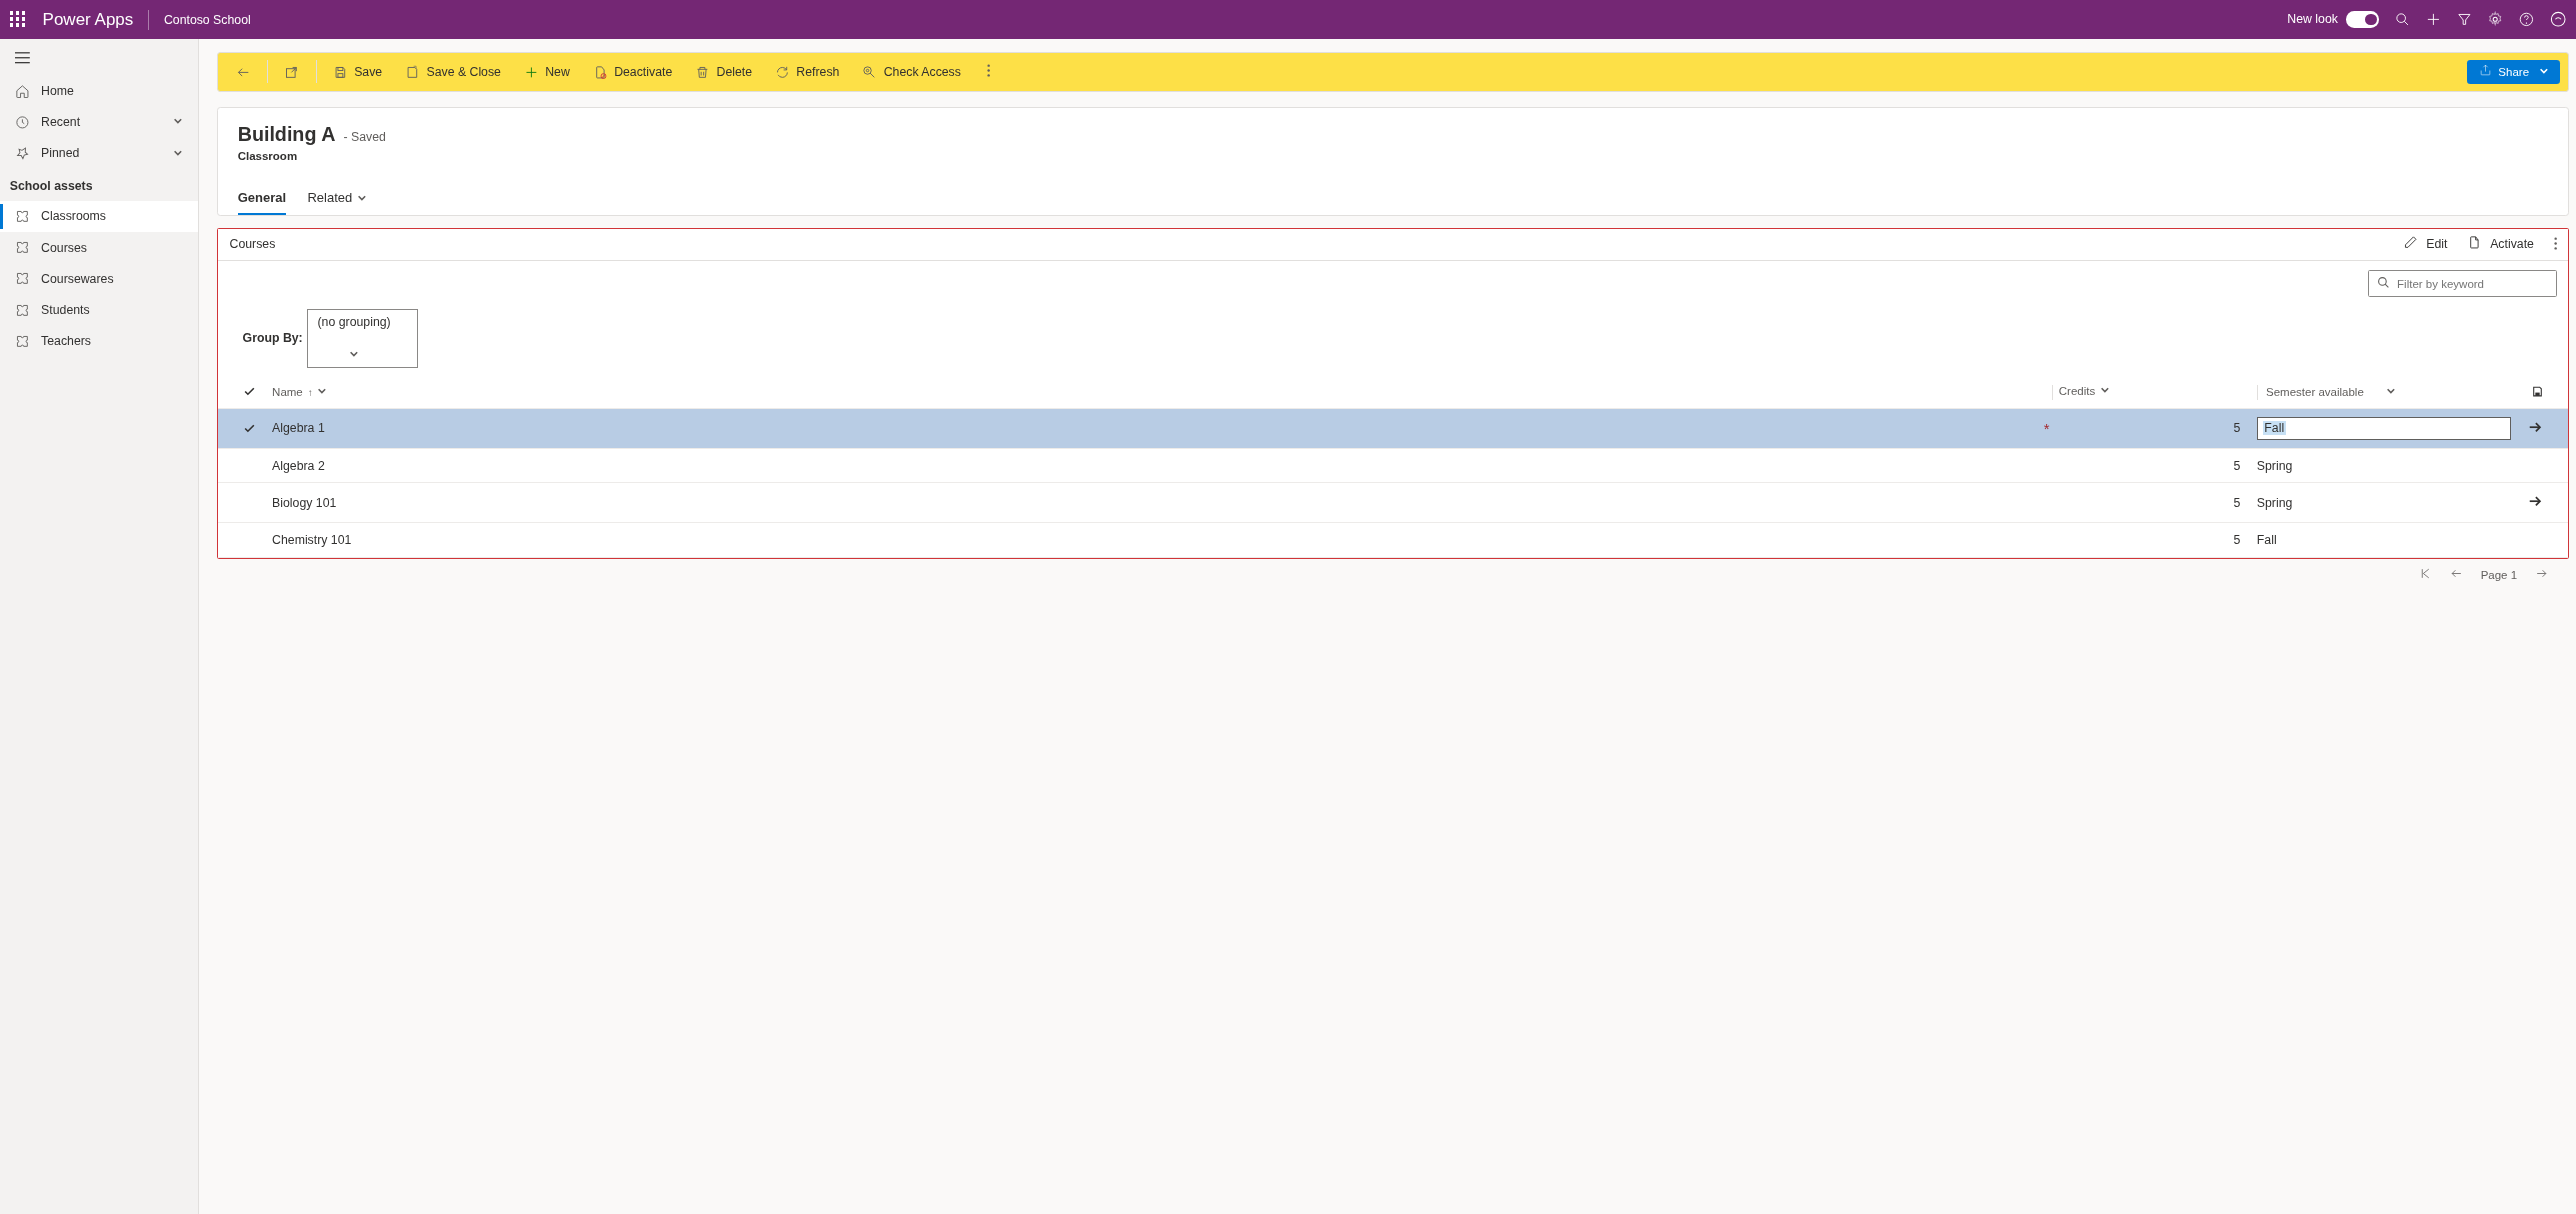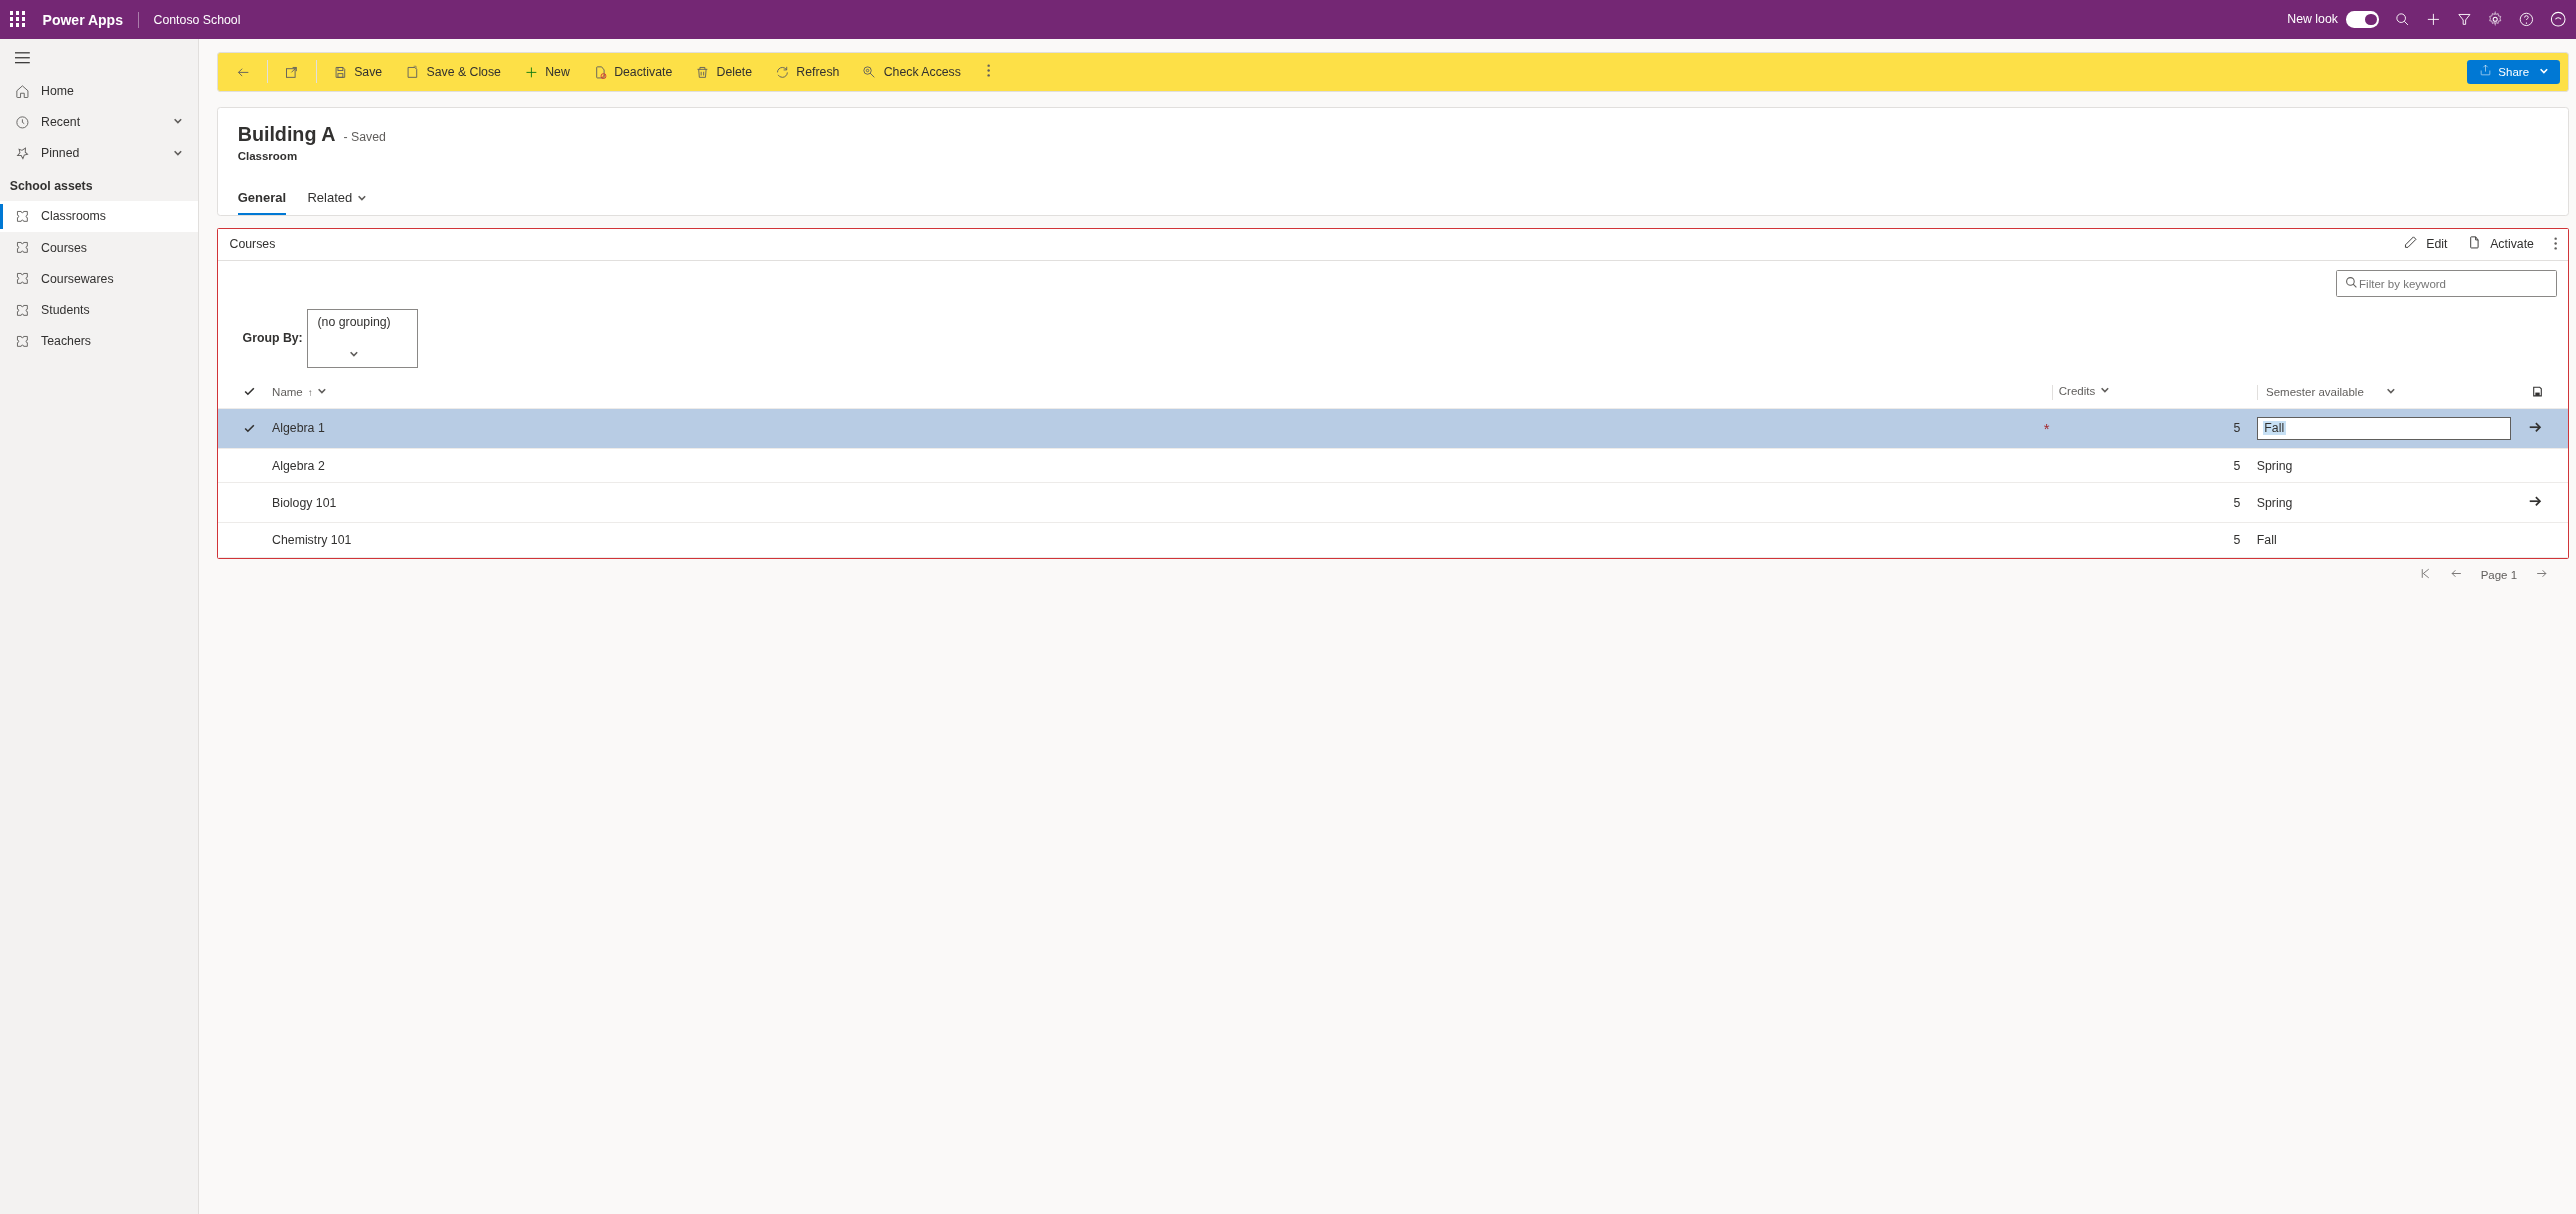--- a/index.html
+++ b/index.html
@@ -2,21 +2,21 @@
 <html style="font-size:13px"><head>
   <meta charset="utf-8">
   <style>
     * { box-sizing: border-box; margin: 0; padding: 0; font-family: "Segoe UI", Arial, sans-serif; }
     body { background: #faf9f8; font-size: 11.5px; color: #323130; }
     
     
     .header { background: #742774; color: white; height: 39px; display: flex; align-items: center; padding: 0 9.8px; }
     .waffle { width: 16.4px; height: 16.4px; display: grid; grid-template-columns: repeat(3,1fr); grid-template-rows: repeat(3,1fr); gap: 1.6px; cursor: pointer; margin-right: 16.4px; }
     .waffle span { background: white; width: 3.3px; height: 3.3px; }
-    .brand { font-size: 14px; font-weight: 700; padding-right: 14.8px; border-right: 0.8px solid rgba(255,255,255,0.4); margin-right: 14.8px; }
+    .brand { font-size: 17px; font-weight: 400; padding-right: 14.8px; border-right: 0.8px solid rgba(255,255,255,0.4); margin-right: 14.8px; }
     .app-name { font-size: 12.3px; }
     .header-right { margin-left: auto; display: flex; align-items: center; gap: 14.8px; }
     .toggle-wrap { display: flex; align-items: center; gap: 8.2px; font-size: 12.3px; }
     .toggle { width: 33px; height: 16.4px; background: white; border-radius: 8.2px; position: relative; cursor: pointer; }
     .toggle::after { content: ''; width: 11.5px; height: 11.5px; background: #742774; border-radius: 50%; position: absolute; top: 2.5px; right: 2.5px; }
     .header-icon { width: 16.4px; height: 16.4px; display: flex; align-items: center; justify-content: center; cursor: pointer; color: white; }
     .header-icon svg { stroke: white; fill: none; stroke-width: 1.5; }
     
     
     .layout { display: flex; height: calc(100vh - 39px); }
@@ -58,21 +58,21 @@
     .tab.active { font-weight: 600; }
     .tab.active::after { content: ''; position: absolute; bottom: 0; left: 0; right: 0; height: 2.5px; background: #0078d4; }
     
     
     .subgrid { border: 1.6px solid #d13438; border-radius: 1.6px; margin-top: 11.5px; background: white; }
     .sg-header { display: flex; align-items: center; padding: 6.6px 11.5px; border-bottom: 0.8px solid #e1dfdd; }
     .sg-title { font-size: 12.3px; font-weight: 400; }
     .sg-actions { margin-left: auto; display: flex; align-items: center; gap: 19.7px; }
     .sg-act { display: flex; align-items: center; gap: 8.2px; font-size: 12.3px; cursor: pointer; }
     .sg-filter { padding: 9.8px 11.5px 0; display: flex; justify-content: flex-end; }
-    .filter-box { border: 0.8px solid #8a8886; border-radius: 1.6px; padding: 4.9px 8.2px; display: flex; align-items: center; gap: 1px; width: 221px; }
+    .filter-box { border: 0.8px solid #8a8886; border-radius: 1.6px; padding: 4.9px 8.2px; display: flex; align-items: center; gap: 7px; width: 189px; }
     .filter-box input { border: none; outline: none; font-size: 11.5px; flex: 1; }
     .groupby { padding: 11.5px 24.6px; display: flex; align-items: center; gap: 4px; }
     .groupby-label { font-weight: 600; font-size: 12.3px; }
     .groupby-select { border: 0.8px solid #8a8886; padding: 4.9px 26px 4.9px 9.8px; font-size: 12.3px; background: white; position: relative; display: flex; align-items: center; gap: 19.7px; cursor: pointer; flex-direction: column; }
     
     
     .table { width: 100%; }
     .thead { display: flex; padding: 4.9px 24.6px 8.2px; border-bottom: 0.8px solid #edebe9; color: #605e5c; font-size: 11.5px; }
     .th-check { width: 24.6px; }
     .th-name { flex: 1; display: flex; align-items: center; gap: 4.9px; padding-left: 4.9px; }

